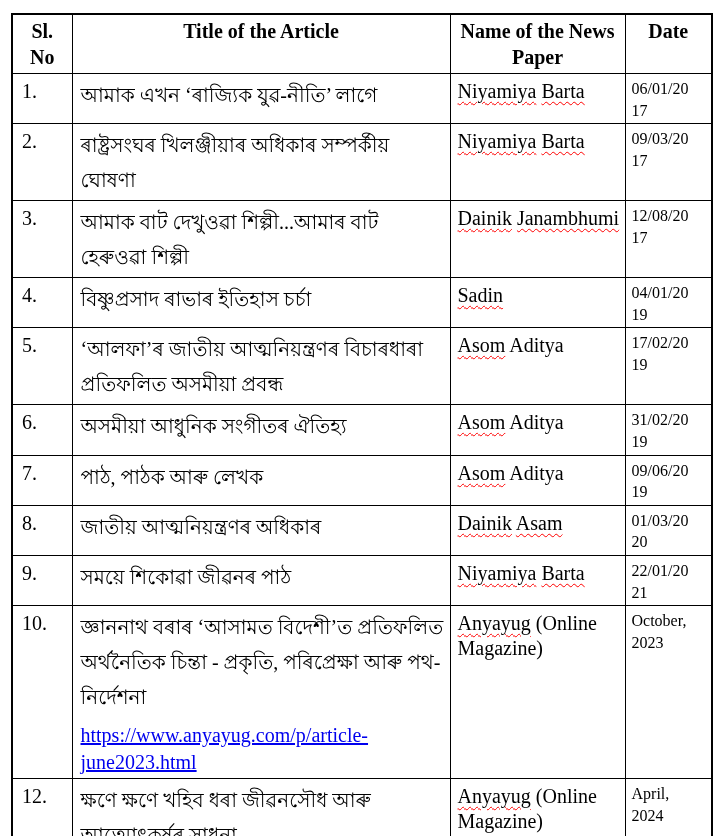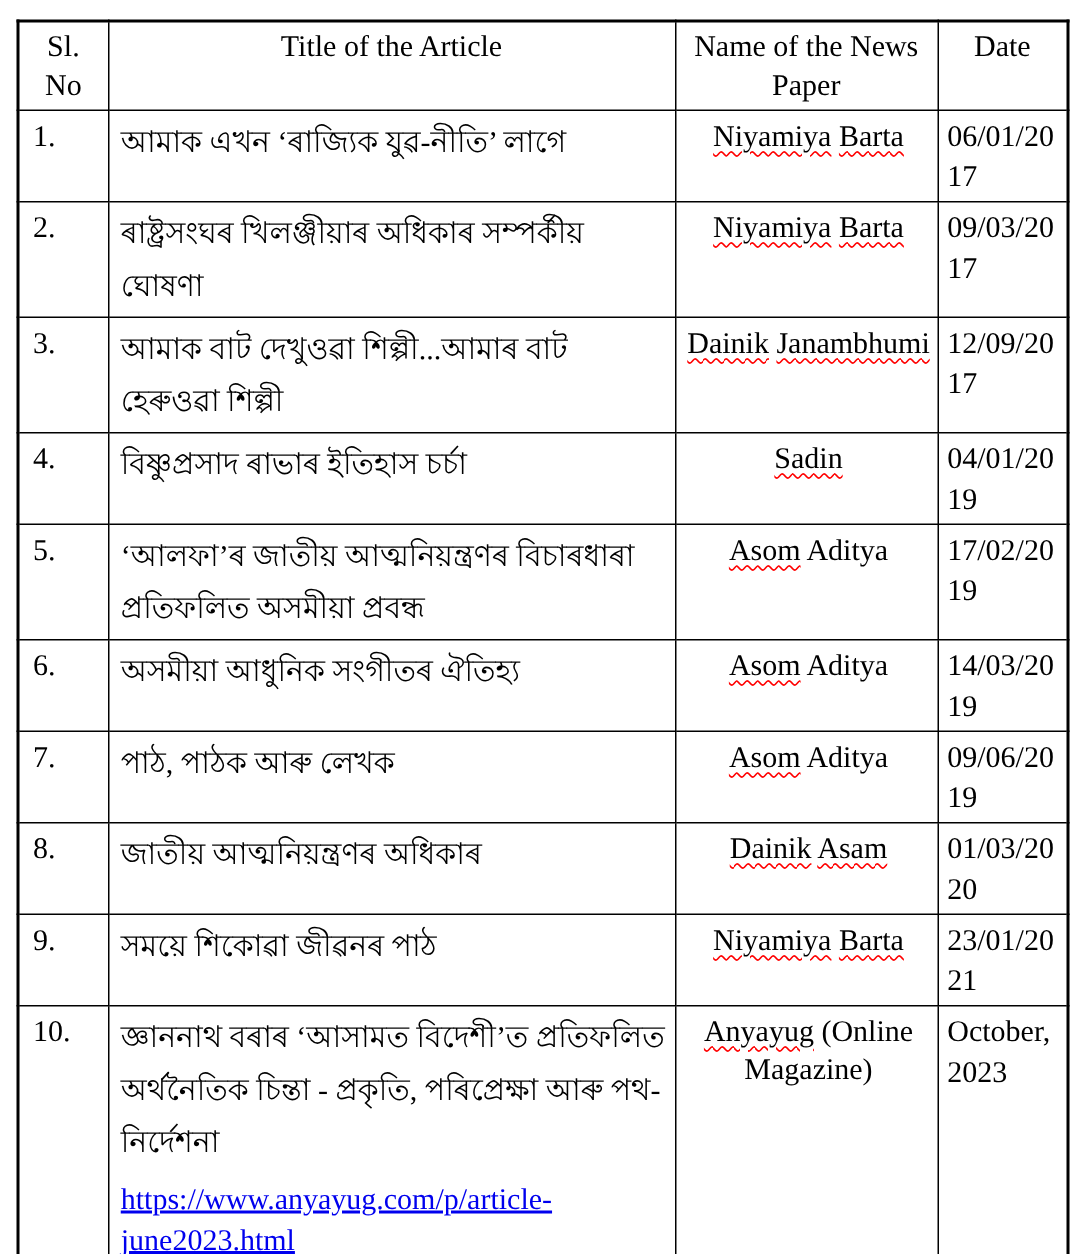--- a/index.html
+++ b/index.html
@@ -19,21 +19,21 @@
     table-layout: fixed;
     width: 700px;
     border: 2px solid #000000;
   }
   th, td {
     border: 1px solid #000000;
     vertical-align: top;
     overflow: hidden;
   }
   th {
-    font-weight: normal;
+    font-weight: bold;
     font-size: 20px;
     line-height: 1.3;
     text-align: center;
     white-space: pre-line;
     padding: 3px 4px;
   }
   td.sl {
     font-size: 20px;
     line-height: 1.2;
     padding: 5px 4px 2px 9px;
@@ -54,24 +54,23 @@
     text-decoration: underline;
     font-size: 20px;
     line-height: 1.35;
     word-break: normal;
     text-align: center;
   }
   td.paper {
     font-size: 20px;
     line-height: 1.25;
     padding: 5px 4px 2px 7px;
-    text-align: center;
   }
   td.date {
-    font-size: 20px;
+    font-size: 16px;
     line-height: 1.35;
     padding: 4px 4px 2px 6px;
     white-space: pre-line;
   }
   .sp {
     text-decoration-line: underline;
     text-decoration-style: wavy;
     text-decoration-color: #ff0000;
     text-decoration-thickness: 1px;
     text-underline-offset: 3px;
@@ -116,21 +115,21 @@
           <td class="paper"><span class="sp">Niyamiya</span><span> </span><span class="sp">Barta</span></td>
           <td class="date">09/03/20
 17</td>
         </tr>
         <tr style="height: 50px;">
           <td class="sl">3.</td>
           <td class="title">
             <div class="as">আমাক বাট দেখুওৱা শিল্পী...আমাৰ বাট হেৰুওৱা শিল্পী</div>
           </td>
           <td class="paper"><span class="sp">Dainik</span><span> </span><span class="sp">Janambhumi</span></td>
-          <td class="date">12/09/20
+          <td class="date">12/08/20
 17</td>
         </tr>
         <tr style="height: 50px;">
           <td class="sl">4.</td>
           <td class="title">
             <div class="as">বিষ্ণুপ্ৰসাদ ৰাভাৰ ইতিহাস চৰ্চা</div>
           </td>
           <td class="paper"><span class="sp">Sadin</span></td>
           <td class="date">04/01/20
 19</td>
@@ -143,21 +142,21 @@
           <td class="paper"><span class="sp">Asom</span><span> Aditya</span></td>
           <td class="date">17/02/20
 19</td>
         </tr>
         <tr style="height: 50px;">
           <td class="sl">6.</td>
           <td class="title">
             <div class="as">অসমীয়া আধুনিক সংগীতৰ ঐতিহ্য</div>
           </td>
           <td class="paper"><span class="sp">Asom</span><span> Aditya</span></td>
-          <td class="date">14/03/20
+          <td class="date">31/02/20
 19</td>
         </tr>
         <tr style="height: 50px;">
           <td class="sl">7.</td>
           <td class="title">
             <div class="as">পাঠ, পাঠক আৰু লেখক</div>
           </td>
           <td class="paper"><span class="sp">Asom</span><span> Aditya</span></td>
           <td class="date">09/06/20
 19</td>
@@ -170,21 +169,21 @@
           <td class="paper"><span class="sp">Dainik</span><span> </span><span class="sp">Asam</span></td>
           <td class="date">01/03/20
 20</td>
         </tr>
         <tr style="height: 50px;">
           <td class="sl">9.</td>
           <td class="title">
             <div class="as">সময়ে শিকোৱা জীৱনৰ পাঠ</div>
           </td>
           <td class="paper"><span class="sp">Niyamiya</span><span> </span><span class="sp">Barta</span></td>
-          <td class="date">23/01/20
+          <td class="date">22/01/20
 21</td>
         </tr>
         <tr style="height: 104px;">
           <td class="sl">10.</td>
           <td class="title">
             <div class="as">জ্ঞাননাথ বৰাৰ ‘আসামত বিদেশী’ত প্ৰতিফলিত অৰ্থনৈতিক চিন্তা - প্ৰকৃতি, পৰিপ্ৰেক্ষা আৰু পথ-নিৰ্দেশনা</div>
             <div class="linkwrap"><a class="link" href="#">https://www.anyayug.com/p/article-june2023.html</a></div>
           </td>
           <td class="paper"><span class="sp">Anyayug</span><span> (Online Magazine)</span></td>
           <td class="date">October,

